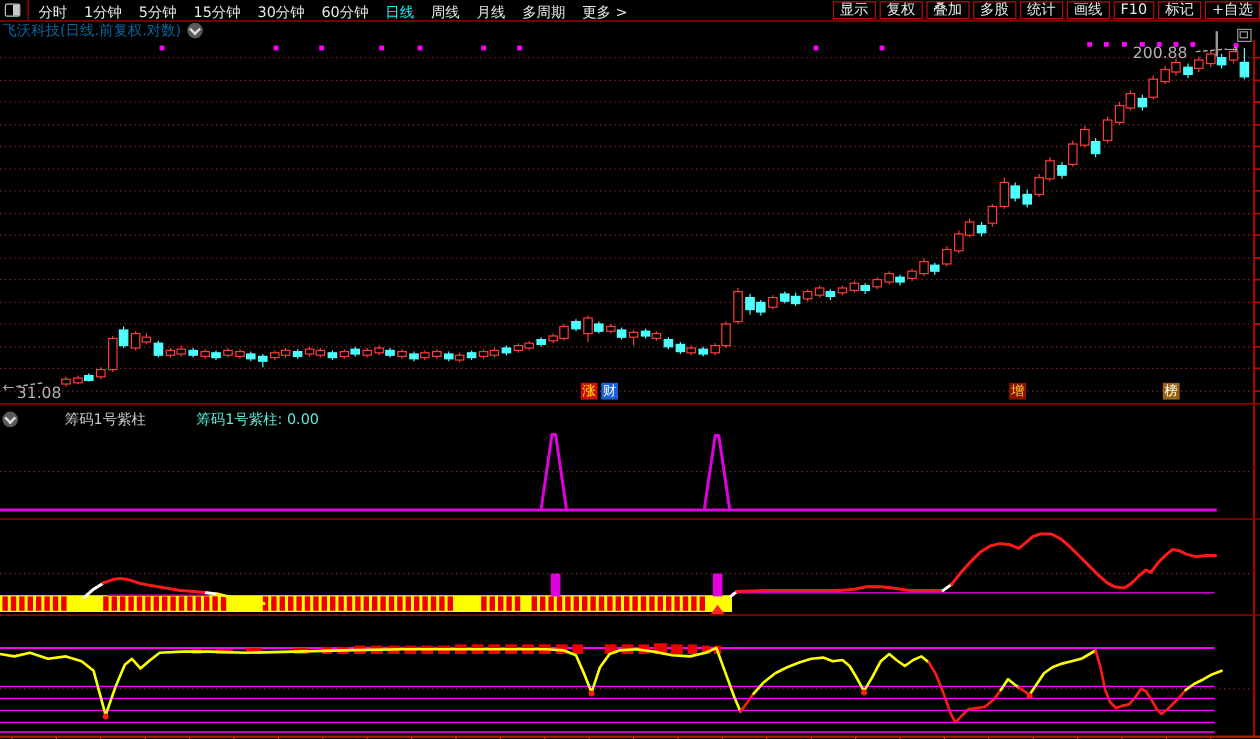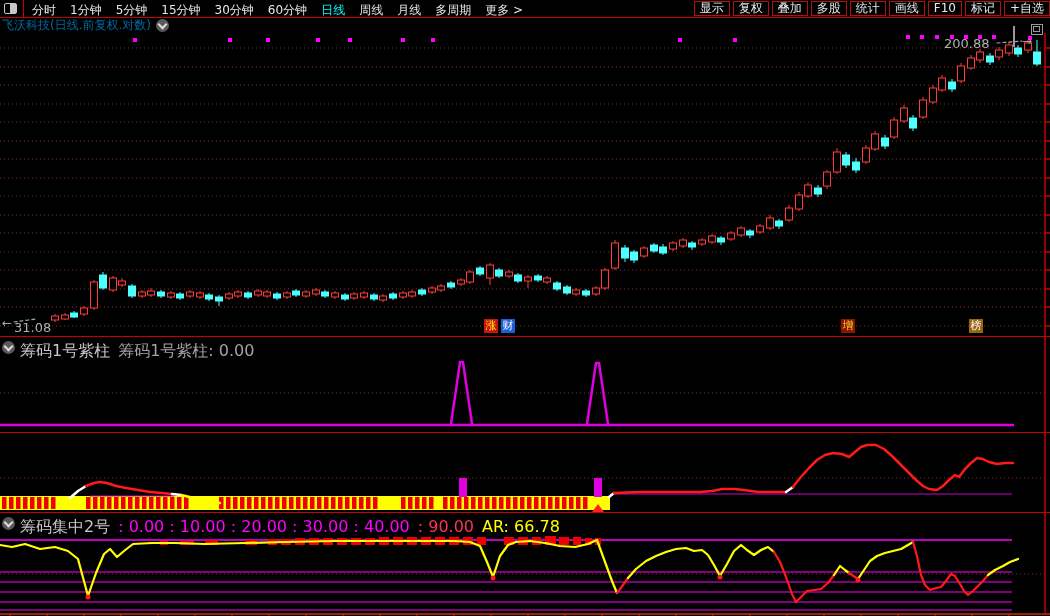--- a/index.html
+++ b/index.html
@@ -19,21 +19,21 @@
   
   #titlebar{position:absolute;left:0;top:18px;width:1050px;height:15px;display:flex;align-items:center;}
   #symbol-title{color:#0369a1;font-size:12px;margin-left:2px;}
   .circ-icon{display:inline-flex;align-items:center;justify-content:center;width:13px;height:13px;
              border-radius:50%;background:#5a5a5a;margin-left:5px;}
   .circ-icon i{display:block;width:5px;height:5px;border-left:2px solid #ddd;border-bottom:2px solid #ddd;
                transform:rotate(-45deg);margin-top:-2px;}
   svg{position:absolute;left:0;display:block;}
   .sep{position:absolute;left:0;width:1050px;height:1px;background:#c40000;}
   
-  .phead{position:absolute;display:flex;align-items:flex-start;white-space:nowrap;font-size:16px;z-index:5;}
+  .phead{position:absolute;display:flex;align-items:center;white-space:nowrap;font-size:12px;z-index:5;gap:34px;}
   .phead .circ-icon{margin:0 5px 0 2px;}
   .ph-title{color:#c8c8c8;margin-right:8px;}
   .mk{position:absolute;width:14px;height:14px;line-height:14px;text-align:center;
       font-size:11px;z-index:6;}
   .corner-ic{position:absolute;z-index:6;}
   .mini-win{width:10px;height:9px;border:1.5px solid #9a9a9a;background:#000;position:relative;}
   .mini-win:after{content:"";position:absolute;left:1px;top:1px;width:5px;height:4px;border:1px solid #9a9a9a;}
   .chev{width:6px;height:6px;border-left:2px solid #9a9a9a;border-bottom:2px solid #9a9a9a;transform:rotate(-45deg);}
 </style>
 </head>
@@ -341,21 +341,21 @@
       <line x1="1045" y1="337" x2="1045" y2="432" stroke="#c40000" stroke-width="1.5"></line>
       <line x1="0" y1="425" x2="1014" y2="425" stroke="#e000e0" stroke-width="2.5"></line>
       <polyline points="451,424 460,362 463,362 472,424" fill="none" stroke="#e000e0" stroke-width="2.5" stroke-dasharray="none" stroke-linejoin="round" stroke-linecap="round"></polyline>
       <polyline points="587,424 596,363 599,363 608,424" fill="none" stroke="#e000e0" stroke-width="2.5" stroke-dasharray="none" stroke-linejoin="round" stroke-linecap="round"></polyline>
     </svg>
   <div class="phead" style="left:0;top:341px;">
     <span class="circ-icon">
         <i></i>
       </span>
     <span class="ph-title">筹码1号紫柱</span>
-    <span style="color:#a3a3a3">筹码1号紫柱: 0.00</span>
+    <span style="color:#5eead4">筹码1号紫柱: 0.00</span>
   </div>
   <div class="sep" style="top:432px"></div>
 
   <svg id="svg-p3" style="top:433px" width="1050" height="79" viewBox="0 433 1050 79">
       <line x1="0" y1="478" x2="1045" y2="478" stroke="#8c2b2b" stroke-width="1" stroke-dasharray="1 3"></line>
       <line x1="1045" y1="433" x2="1045" y2="512" stroke="#c40000" stroke-width="1.5"></line>
       <rect x="0" y="496" width="610" height="14" fill="#ffff00"></rect>
       <rect x="2" y="497" width="4.5" height="12" fill="#ee0000"></rect>
       <rect x="9" y="497" width="4.5" height="12" fill="#ee0000"></rect>
       <rect x="16" y="497" width="4.5" height="12" fill="#ee0000"></rect>
@@ -517,29 +517,20 @@
       <line x1="713" y1="614" x2="713" y2="617" stroke="#cc3300" stroke-width="1"></line>
       <line x1="750" y1="614" x2="750" y2="617" stroke="#cc3300" stroke-width="1"></line>
       <line x1="787" y1="614" x2="787" y2="617" stroke="#cc3300" stroke-width="1"></line>
       <line x1="824" y1="614" x2="824" y2="617" stroke="#cc3300" stroke-width="1"></line>
       <line x1="861" y1="614" x2="861" y2="617" stroke="#cc3300" stroke-width="1"></line>
       <line x1="898" y1="614" x2="898" y2="617" stroke="#cc3300" stroke-width="1"></line>
       <line x1="935" y1="614" x2="935" y2="617" stroke="#cc3300" stroke-width="1"></line>
       <line x1="972" y1="614" x2="972" y2="617" stroke="#cc3300" stroke-width="1"></line>
       <line x1="1009" y1="614" x2="1009" y2="617" stroke="#cc3300" stroke-width="1"></line>
     </svg>
-  <div class="phead" style="left:0;top:517px;">
-    <span class="circ-icon">
-        <i></i>
-      </span>
-    <span class="ph-title">筹码集中2号</span>
-    <span style="color:#ff00ff;margin-right:8px">: 0.00 : 10.00 : 20.00 : 30.00 : 40.00</span>
-    <span style="color:#ff3355;margin-right:8px">: 90.00</span>
-    <span style="color:#ffff00">AR: 66.78</span>
-  </div>
 
   <div id="markers">
       <div class="mk" style="left: 484px; top: 319px; background: rgb(204, 17, 17); color: rgb(255, 238, 0);">涨</div>
       <div class="mk" style="left: 501px; top: 319px; background: rgb(26, 95, 214); color: rgb(255, 255, 255);">财</div>
       <div class="mk" style="left: 841px; top: 319px; background: rgb(138, 21, 0); color: rgb(255, 204, 51);">增</div>
       <div class="mk" style="left: 969px; top: 319px; background: rgb(154, 100, 16); color: rgb(255, 255, 255);">榜</div>
     </div>
 </div>
 
 </body></html>

